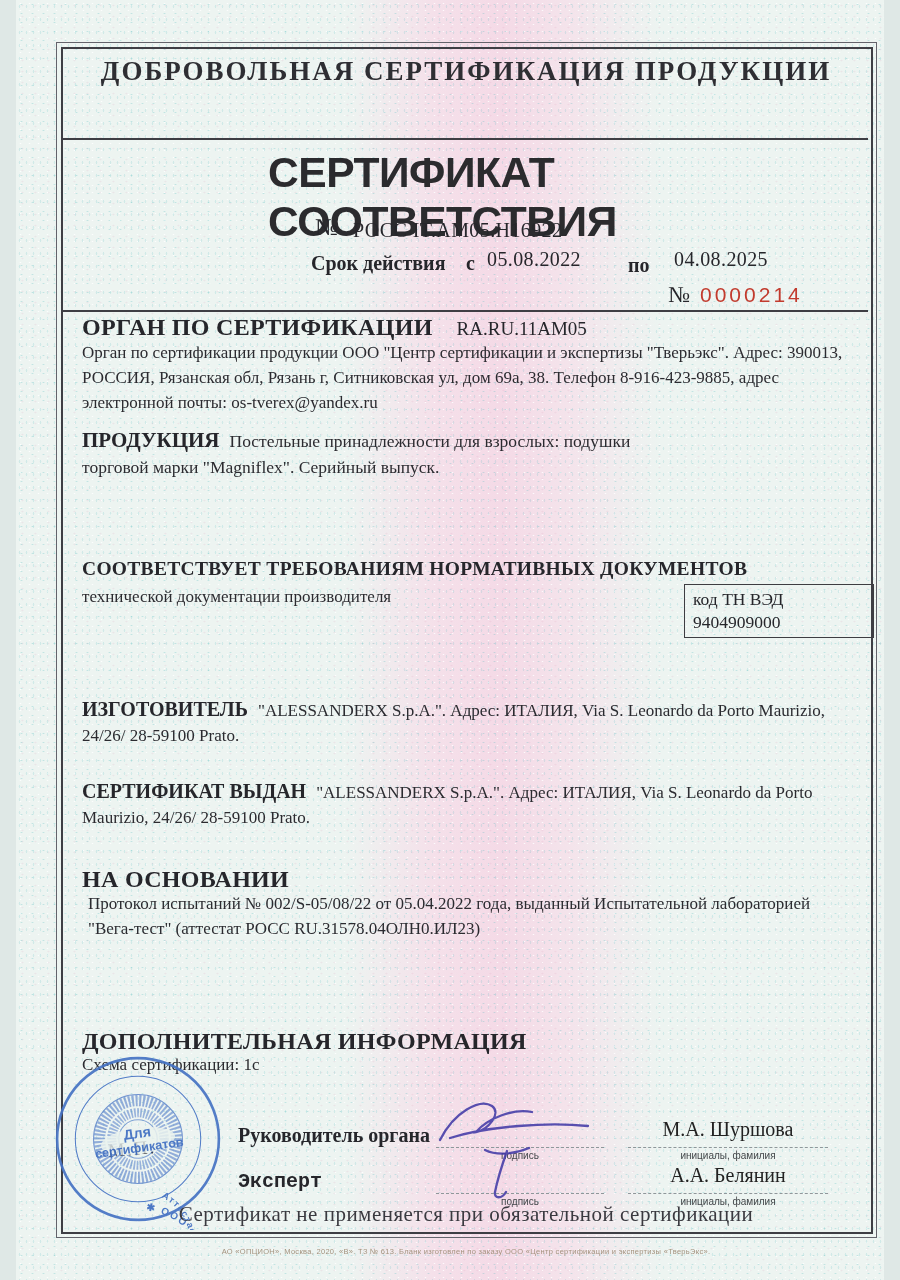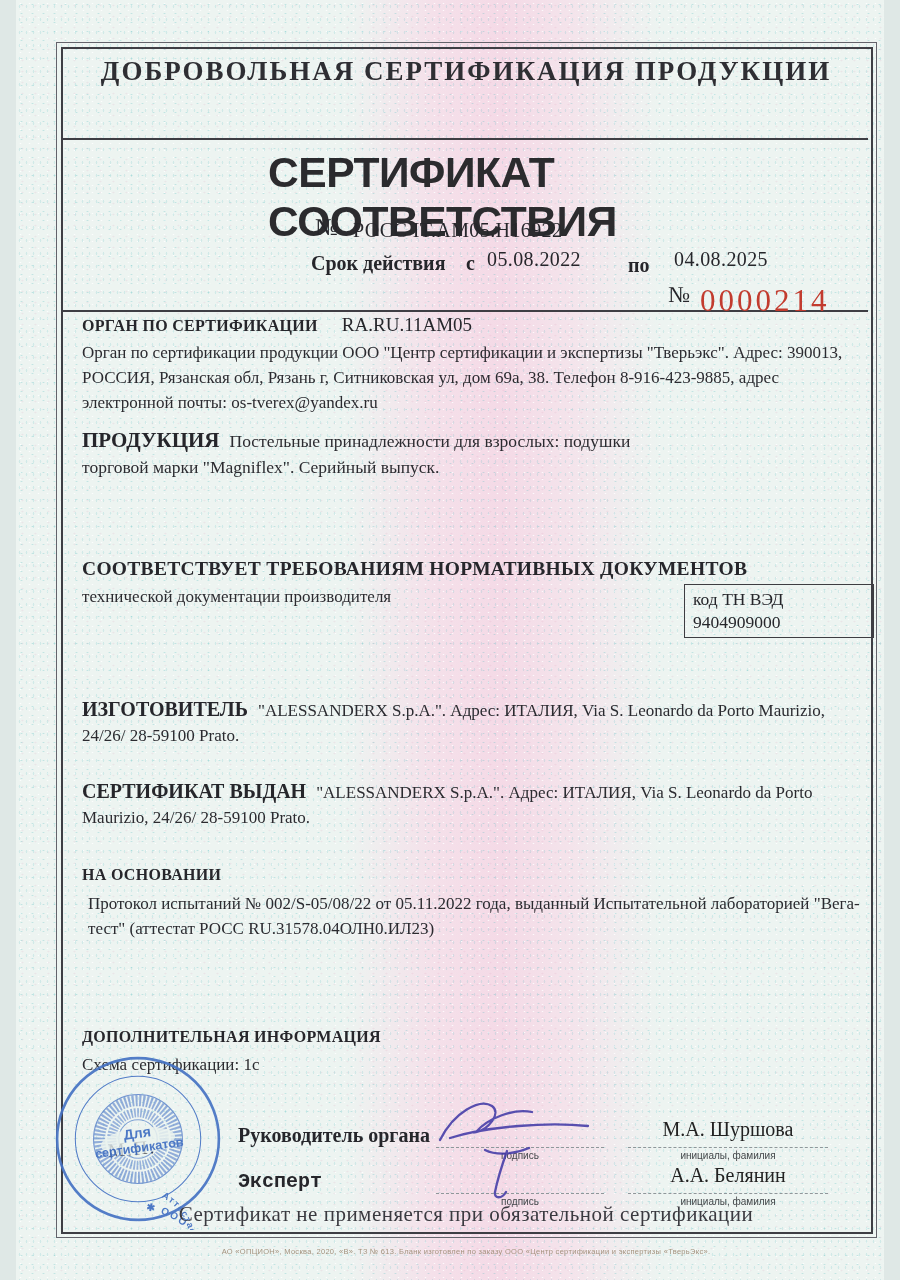--- a/index.html
+++ b/index.html
@@ -24,24 +24,24 @@
   .frame-inner{left:45px;top:47px;width:808px;height:1183px;border:2.4px solid #3e3e44;}
   .hline{background:#3e3e44;height:2px;}
   
   .band-title{left:40px;top:56px;width:820px;text-align:center;font-size:27px;font-weight:bold;
     letter-spacing:2px;color:#2e2e33;}
   .doc-title{left:252px;top:148px;font-family:"Liberation Sans",sans-serif;font-size:43px;
     font-weight:bold;letter-spacing:-.5px;color:#2b2b2e;transform:scaleX(.99);transform-origin:left;}
   .numsign{font-size:24px;}
   .numval{font-size:20px;letter-spacing:.4px;}
   .bold{font-weight:bold;}
-  .rednum{font-family:Liberation Serif, serif;font-size:31px;
+  .rednum{font-family:Liberation Sans, sans-serif;font-size:21px;
     letter-spacing:3px;color:#c23b2e;}
   
-  .h1{font-size:16px;font-weight:bold;letter-spacing:.3px;}
+  .h1{font-size:24px;font-weight:bold;letter-spacing:.3px;}
   .h1.light{font-weight:600;}
   .body-t{font-size:17px;line-height:1.47;color:#2b2b30;}
   .inline-h{font-size:20px;font-weight:bold;margin-right:10px;}
   .codebox{border:1.5px solid #3d3d42;width:190px;height:54px;padding:3px 0 0 12px;box-sizing:border-box;}
   .codebox div{font-size:17.5px;line-height:1.3;}
   
   .role{font-size:20px;font-weight:bold;}
   .sigline{border-top:1.6px dashed #8f979a;height:0;}
   .caption{font-size:10px;font-family:"Liberation Sans",sans-serif;color:#43474a;text-align:center;}
   .name{font-size:20px;text-align:center;color:#222;}
@@ -99,21 +99,21 @@
 
   <div class="abs" style="left:66px;top:698px;width:788px;">
     <span class="inline-h">ИЗГОТОВИТЕЛЬ</span><span class="body-t">"ALESSANDERX S.p.A.". Адрес: ИТАЛИЯ, Via S. Leonardo da Porto Maurizio, 24/26/ 28-59100 Prato.</span>
   </div>
 
   <div class="abs" style="left:66px;top:780px;width:788px;">
     <span class="inline-h">СЕРТИФИКАТ ВЫДАН</span><span class="body-t">"ALESSANDERX S.p.A.". Адрес: ИТАЛИЯ, Via S. Leonardo da Porto Maurizio, 24/26/ 28-59100 Prato.</span>
   </div>
 
   <div class="abs h1 light" style="left:66px;top:866px;">НА ОСНОВАНИИ</div>
-  <div class="abs body-t" style="left:72px;top:892px;width:772px;">Протокол испытаний № 002/S-05/08/22 от 05.11.2022 года, выданный Испытательной лабораторией "Вега-тест" (аттестат РОСС RU.31578.04ОЛН0.ИЛ23)</div>
+  <div class="abs body-t" style="left:72px;top:892px;width:772px;">Протокол испытаний № 002/S-05/08/22 от 05.04.2022 года, выданный Испытательной лабораторией "Вега-тест" (аттестат РОСС RU.31578.04ОЛН0.ИЛ23)</div>
 
   <div class="abs h1" style="left:66px;top:1028px;">ДОПОЛНИТЕЛЬНАЯ ИНФОРМАЦИЯ</div>
   <div class="abs body-t" style="left:66px;top:1053px;">Схема сертификации: 1с</div>
 
   <div class="abs mp">М.П.</div>
 
   <svg class="abs stamp" width="182" height="182" viewBox="0 0 180 180">
     <defs>
       <path id="stampOuterPath" d="M 90,160 A 70,70 0 1 1 89.9,160"></path>
       <path id="stampInnerPath" d="M 90,142 A 52,52 0 1 1 89.9,142"></path>

